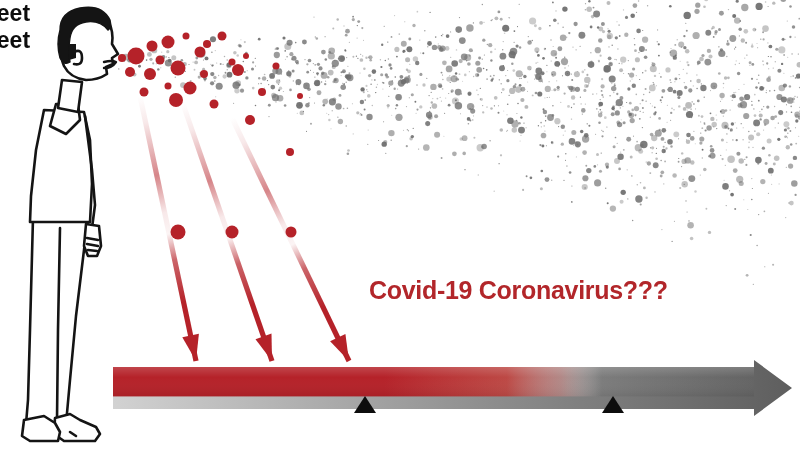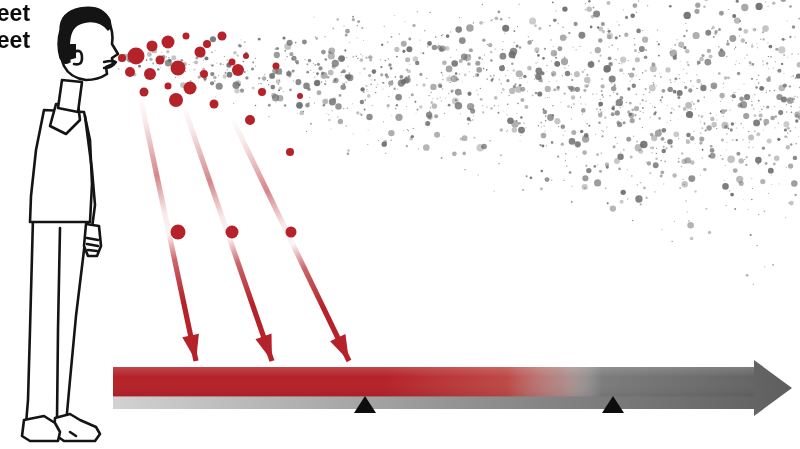--- a/index.html
+++ b/index.html
@@ -1598,20 +1598,21 @@
         <polygon points="272,361 255.5,339.2 271.5,333.6" fill="#b52229"></polygon>
         <circle cx="232" cy="232" r="6.5" fill="#b52229"></circle>
       </g>
       <g>
         <line x1="232" y1="118" x2="349" y2="361" stroke="url(#traj-grad-2)" stroke-width="5.2" stroke-linecap="butt"></line>
         <polygon points="349,361 330.1,341.3 345.4,333.9" fill="#b52229"></polygon>
         <circle cx="291" cy="232" r="5.5" fill="#b52229"></circle>
       </g>
     </svg>
 
+  <div id="headline">Covid-19 Coronavirus???</div>
 
   <svg class="layer" id="scale-layer" viewBox="0 0 800 449" xmlns="http://www.w3.org/2000/svg">
       <defs>
         <linearGradient id="scale-gray" gradientUnits="userSpaceOnUse" x1="113" y1="0" x2="792" y2="0">
           <stop offset="0%" stop-color="#d2d2d2"></stop>
           <stop offset="55%" stop-color="#8e8e8e"></stop>
           <stop offset="100%" stop-color="#5e5e5e"></stop>
         </linearGradient>
         <linearGradient id="scale-red" gradientUnits="userSpaceOnUse" x1="113" y1="0" x2="792" y2="0">
           <stop offset="0%" stop-color="#b52229" stop-opacity="1"></stop>

